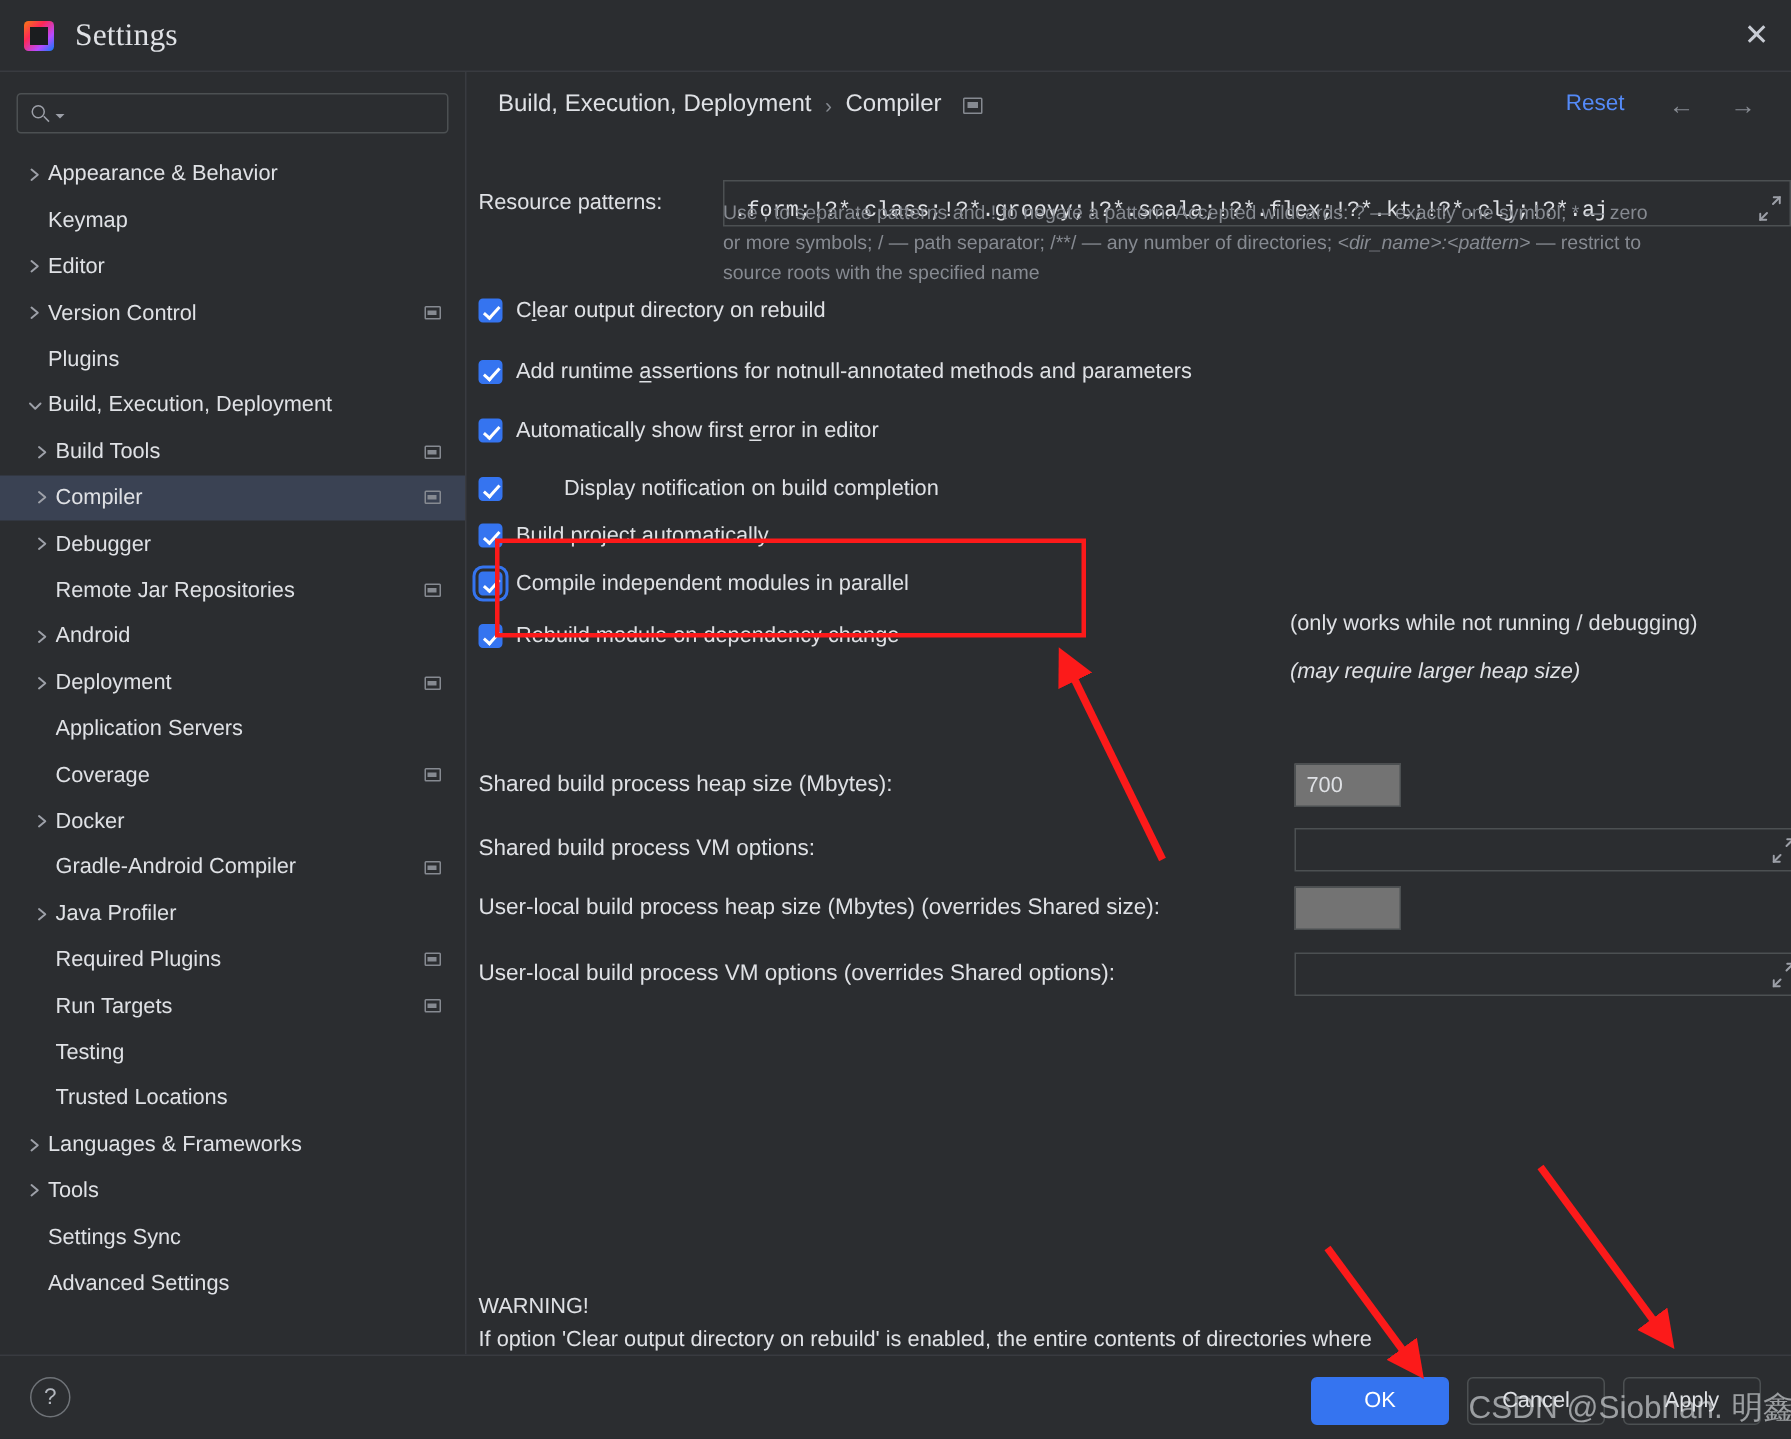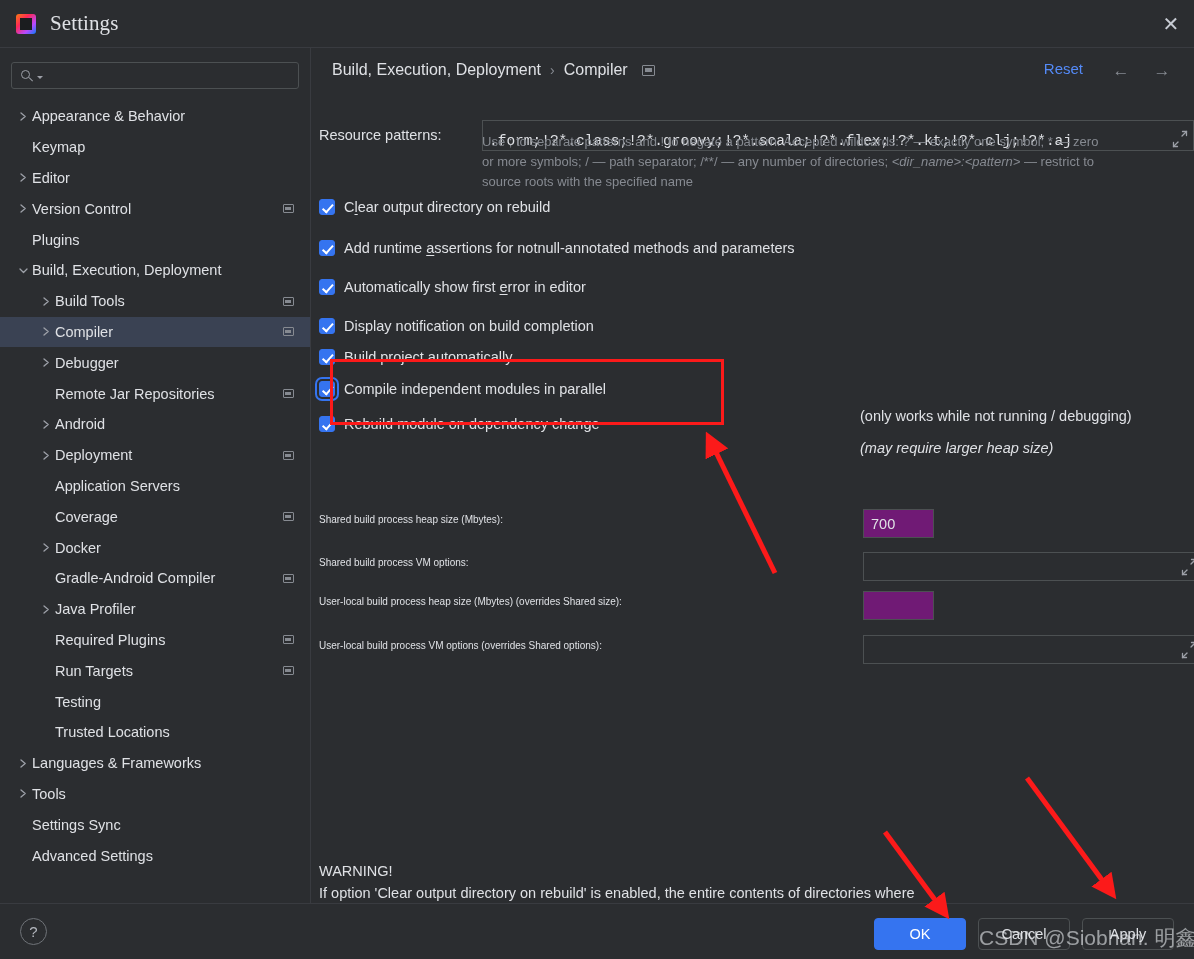--- a/index.html
+++ b/index.html
@@ -111,21 +111,21 @@
     flex: none; width: 11px; height: 9px;
     border: 1.2px solid #868a91; border-radius: 1px;
     margin-right: 16px; position: relative;
   }
   .badge-icon::after {
     content: ""; position: absolute; left: 1.4px; top: 2px;
     width: 6px; height: 3px; background: #868a91;
   }
   
   .lvl0 { padding-left: 16px; }
-  .lvl1 { padding-left: 38px; }
+  .lvl1 { padding-left: 20px; }
   .lvl0 .twisty { margin-left: -1px; }
 
   
   .main {
     position: absolute; left: 312px; top: 48px; width: 882px; height: 855px;
     background: #2b2d30;
     overflow: hidden;
   }
   .crumbbar {
     position: absolute; left: 0; top: 0; width: 882px; height: 44px;
@@ -195,24 +195,24 @@
     border: solid #fff; border-width: 0 2px 2px 0;
     transform: rotate(42deg);
   }
   .cbox.focused { box-shadow: 0 0 0 2px #2b2d30, 0 0 0 4px #3574f0; }
   .u { text-decoration: underline; text-underline-offset: 2px; }
 
   .side-note {
     position: absolute; font-size: 14.5px; color: #dfe1e5; white-space: nowrap;
   }
 
-  .fld-row { position: absolute; left: 7px; font-size: 10px; color: #dfe1e5; white-space: nowrap; }
+  .fld-row { position: absolute; left: 7px; font-size: 15px; color: #dfe1e5; white-space: nowrap; }
   .tfield {
     position: absolute;
-    border: 1px solid #4c5052; background: #701a75;
+    border: 1px solid #4c5052; background: #737373;
     color: #dfe1e5; font-size: 14.5px;
     font-family: "Liberation Sans", sans-serif;
     padding: 0 7px; outline: none;
   }
   .tfield-wide {
     position: absolute; border: 1px solid #4c5052; background: #2b2d30;
     display: flex; align-items: center;
   }
   .tfield-wide input {
     flex: 1; min-width: 0; background: transparent; border: 0; outline: none;
@@ -489,21 +489,21 @@
             <span><span>C</span><span class="u">l</span><span>ear output directory on rebuild</span></span>
           </div>
           <div class="cb-row" style="top: 148px;">
             <span class="cbox"></span>
             <span><span>Add runtime </span><span class="u">a</span><span>ssertions for notnull-annotated methods and parameters</span></span>
           </div>
           <div class="cb-row" style="top: 187px;">
             <span class="cbox"></span>
             <span><span>Automatically show first </span><span class="u">e</span><span>rror in editor</span></span>
           </div>
-          <div class="cb-row" style="top: 226px;">
+          <div class="cb-row" style="top: 226px; gap: 32px;">
             <span class="cbox"></span>
             <span><span>Display notification on build completion</span><span class="u"></span><span></span></span>
           </div>
           <div class="cb-row" style="top: 257px;">
             <span class="cbox"></span>
             <span><span>Build project automatically</span><span class="u"></span><span></span></span>
           </div>
           <div class="cb-row" style="top: 289px;">
             <span class="cbox focused"></span>
             <span><span>Compile independent modules in parallel</span><span class="u"></span><span></span></span>

